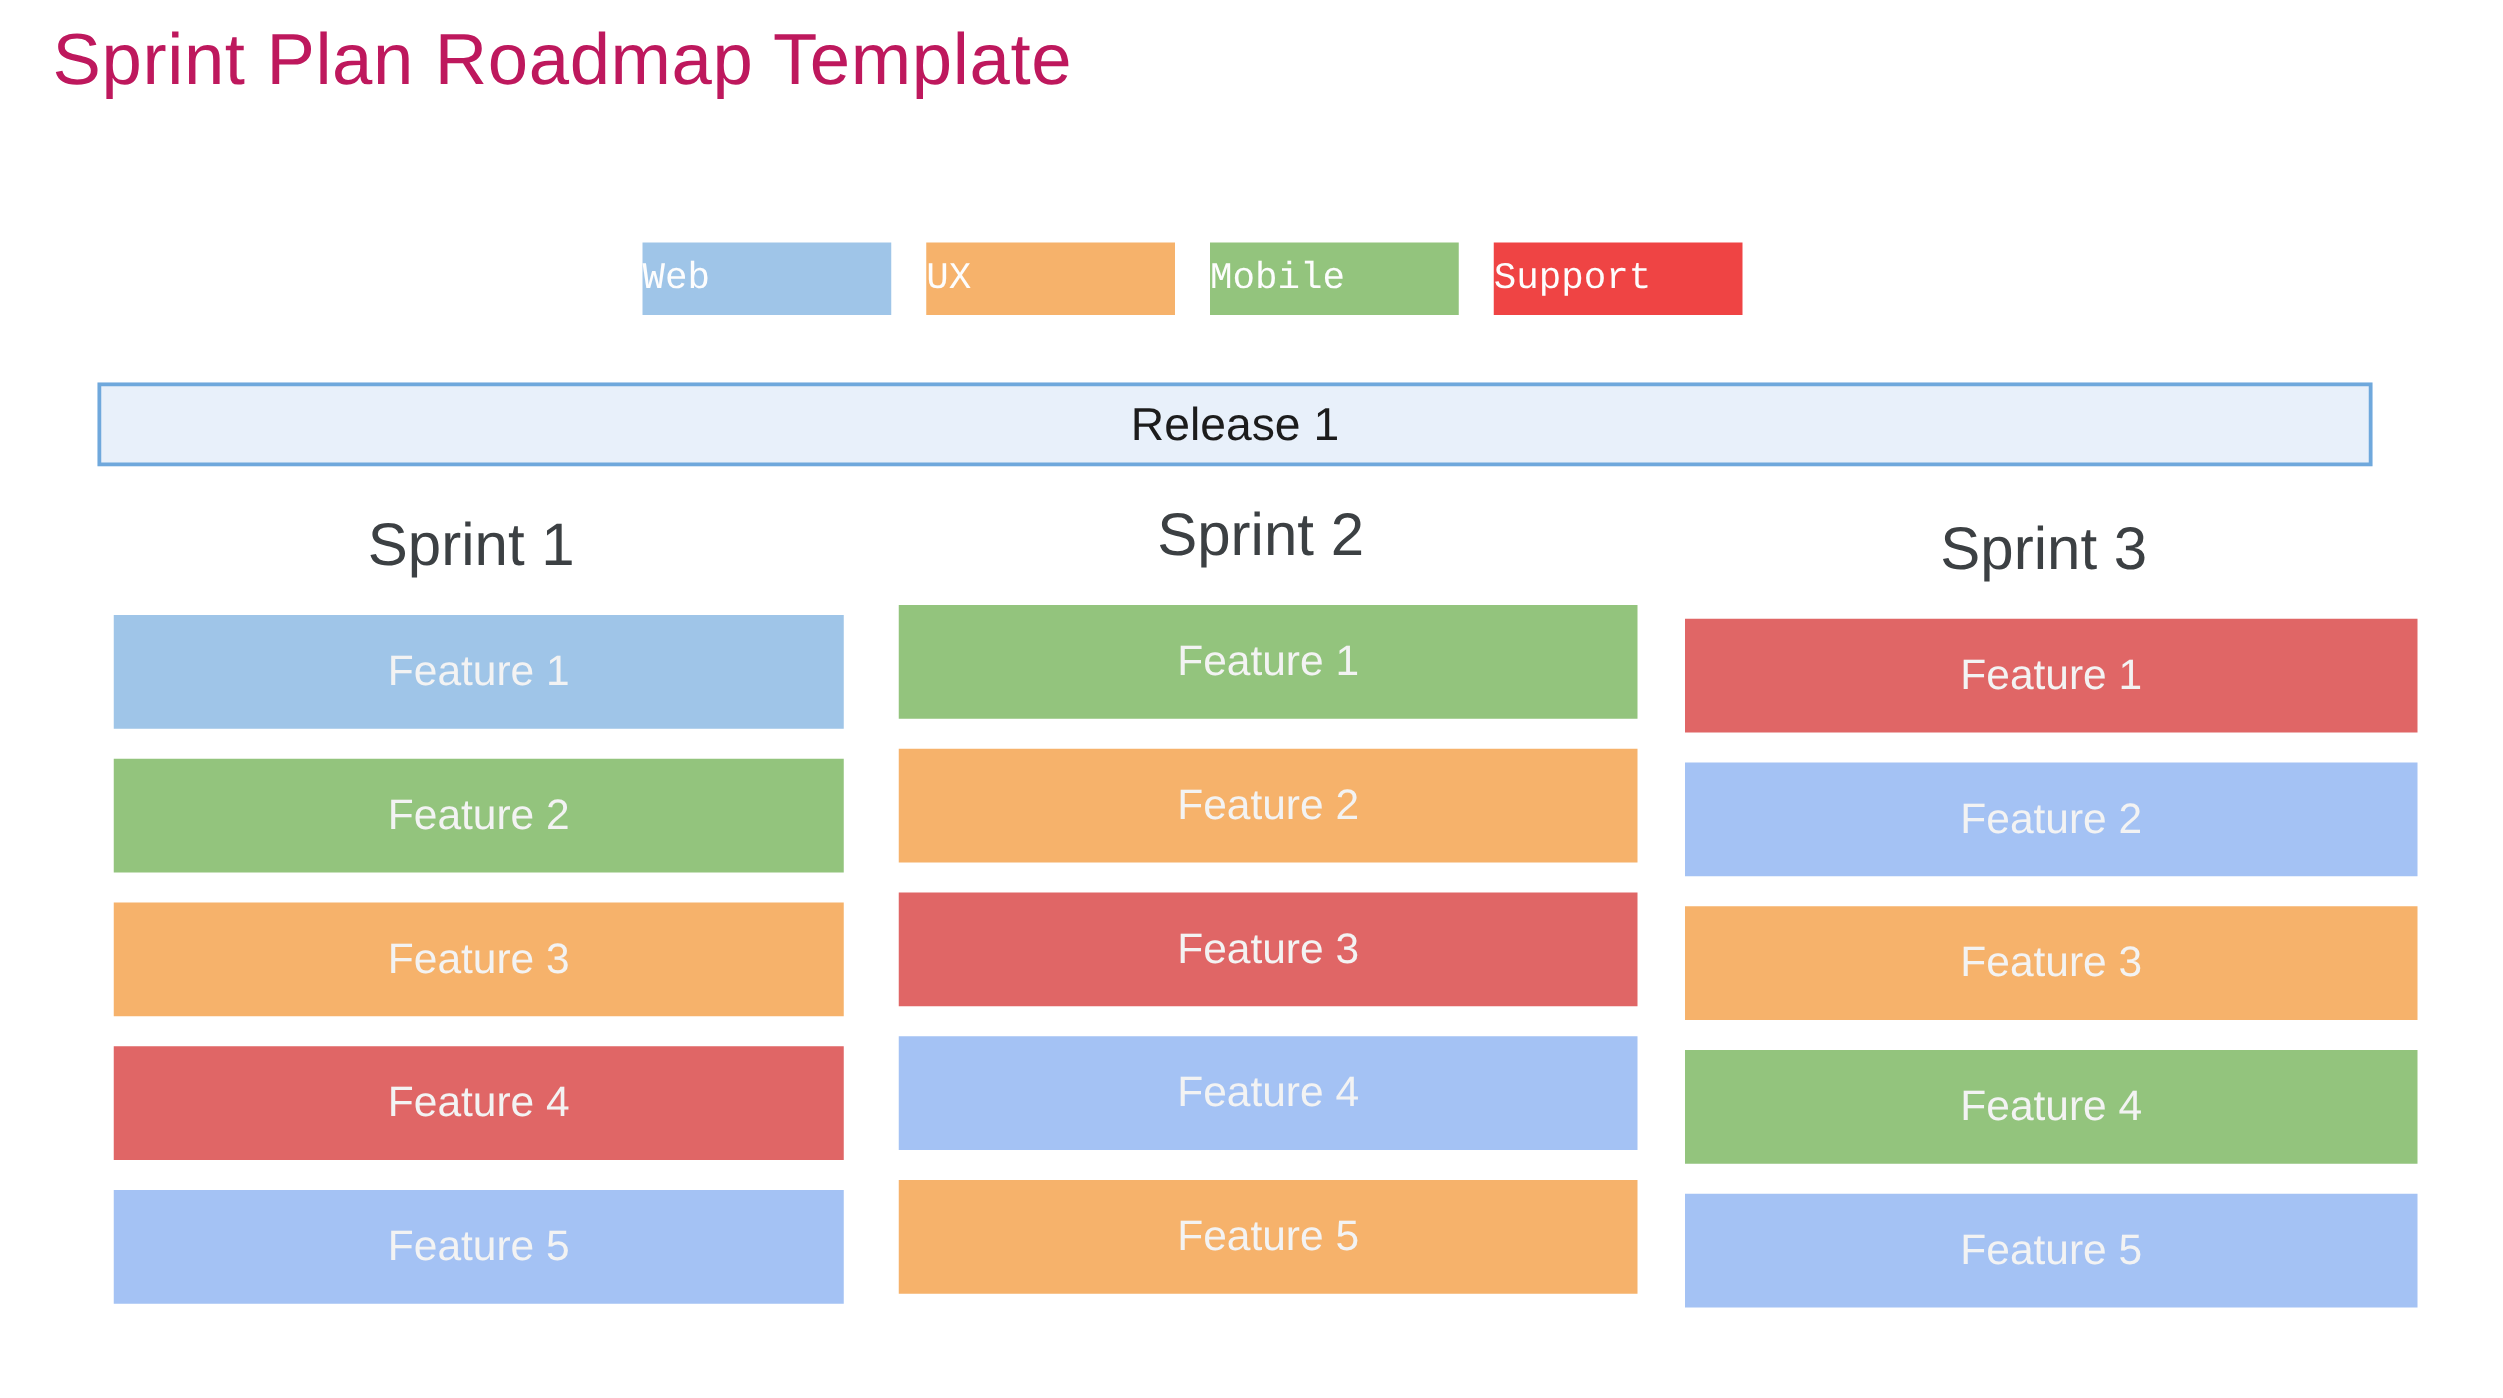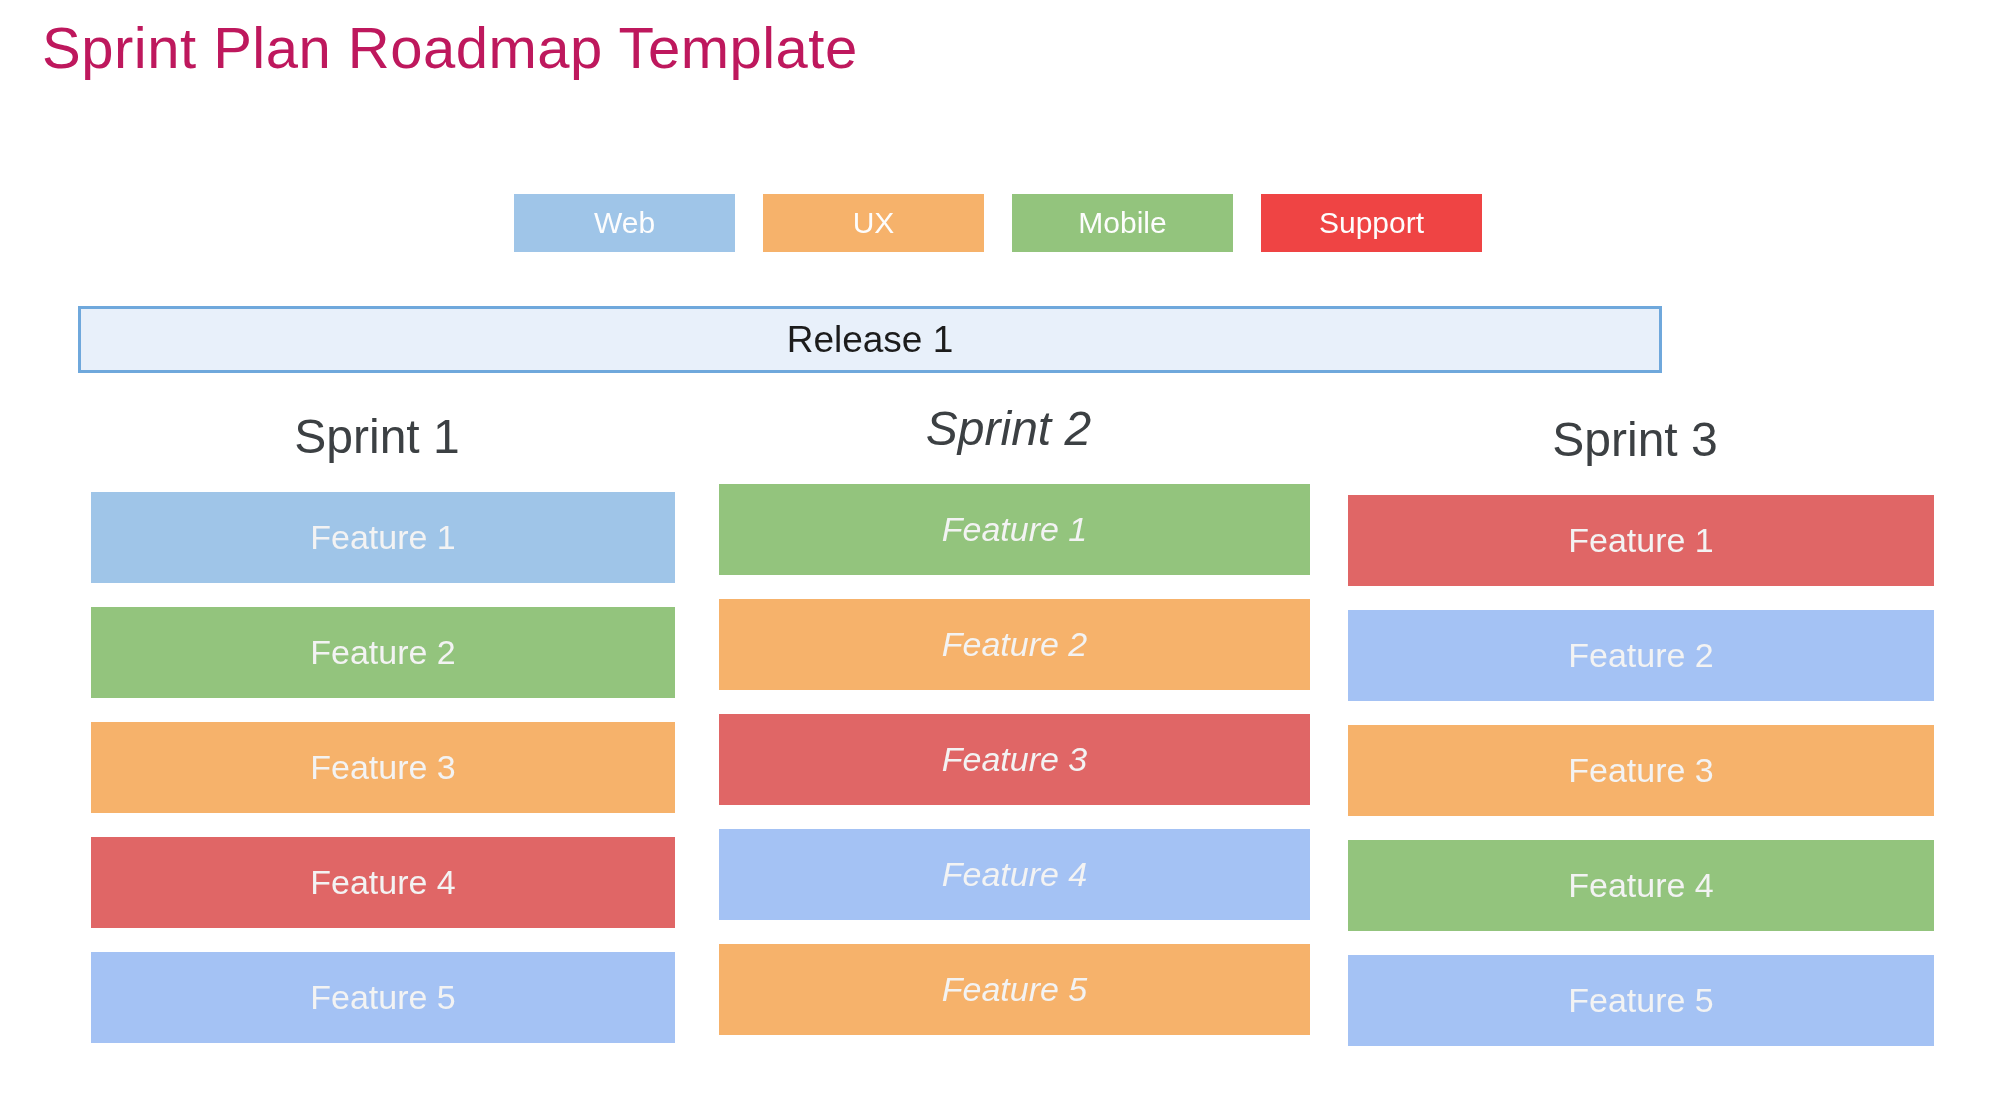--- a/index.html
+++ b/index.html
@@ -21,50 +21,50 @@
     letter-spacing: 0.5px;
   }
   .legend {
     position: absolute;
     left: 514px;
     top: 194px;
     display: flex;
     gap: 28px;
   }
   .legend-item {
-    width: 221px;
+    width: 199px;
     height: 58px;
     display: flex;
     align-items: center;
-    justify-content: center;
+    font-family: Liberation Mono, monospace;
   }
   .legend-label {
     color: #fdfdfd;
     font-size: 30px;
   }
   .release {
     position: absolute;
     left: 78px;
     top: 306px;
-    width: 1584px;
+    width: 1820px;
     height: 67px;
     background: #e8f0fa;
     border: 3px solid #6fa8dc;
     display: flex;
     align-items: center;
     justify-content: center;
   }
   .release-label {
     color: #1c1c1c;
     font-size: 37px;
   }
   .sprints { position: absolute; inset: 0; }
   .sprint-col { position: absolute; top: 406px; }
   .sprint-col:nth-child(1) { left: 79px;   width: 596px; }
-  .sprint-col:nth-child(2) { left: 707px;  width: 603px; margin-top: -8px; font-style: italic; }
+  .sprint-col:nth-child(2) { left: 707px;  width: 603px; margin-top: -8px; }
   .sprint-col:nth-child(3) { left: 1336px; width: 598px; margin-top: 3px; }
   .sprint-header {
     height: 60px;
     margin-bottom: 26px;
     display: flex;
     align-items: center;
     justify-content: center;
     color: #3c4043;
     font-size: 48px;
   }

